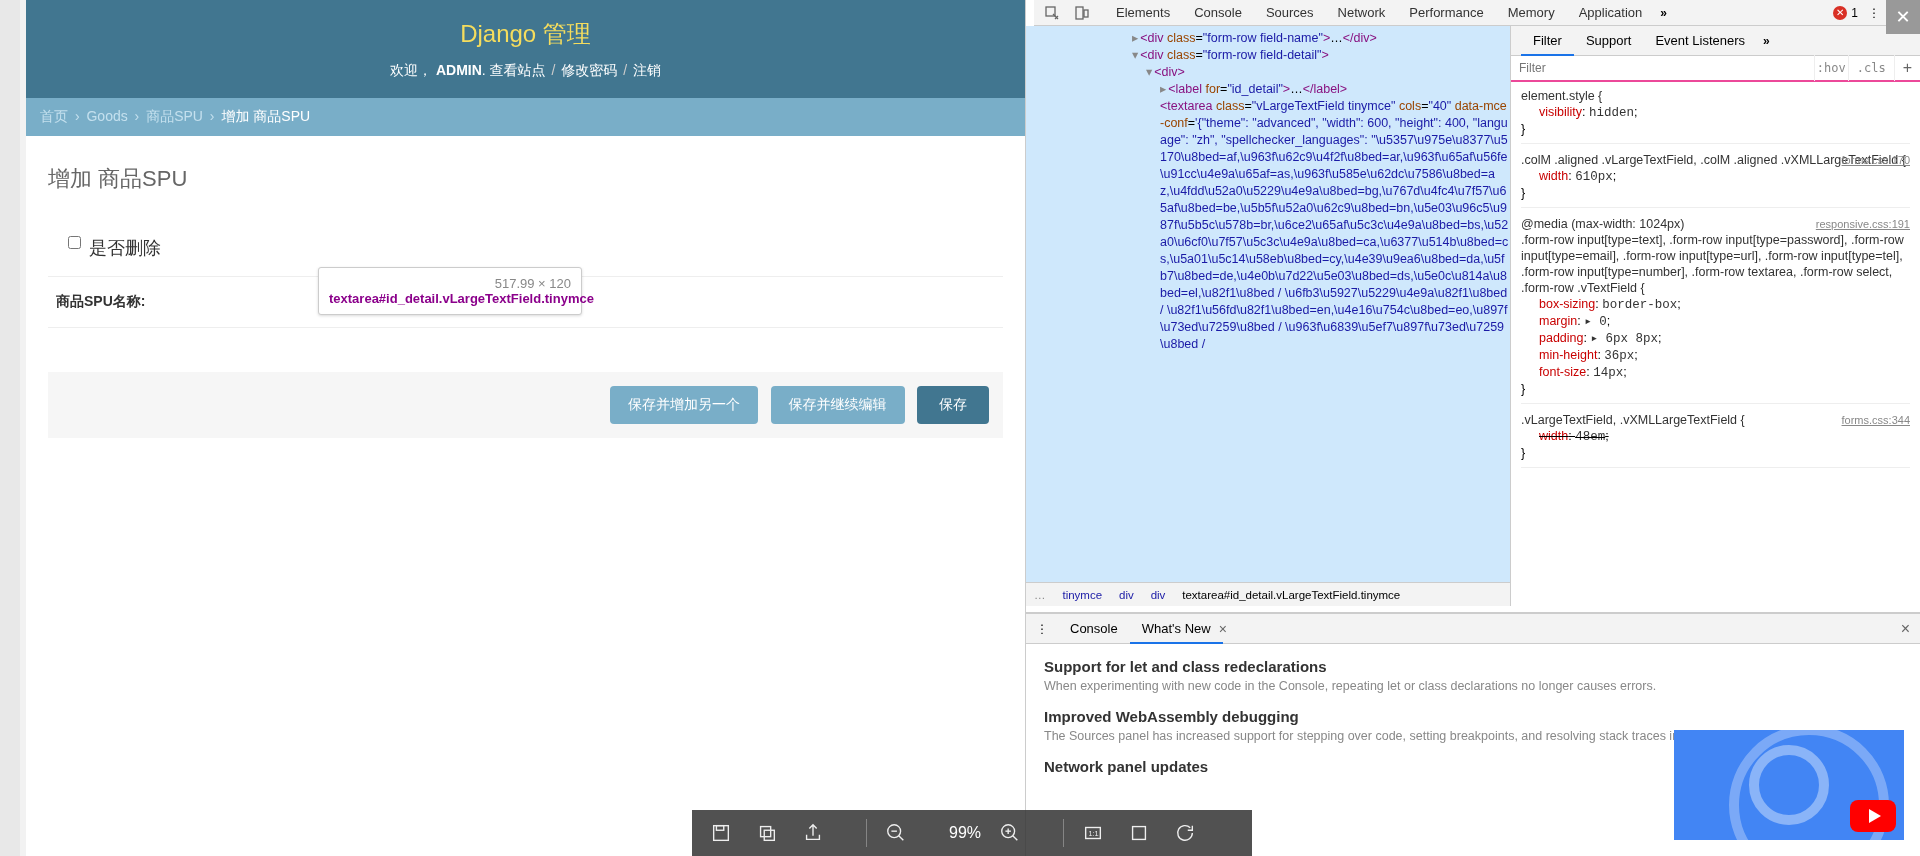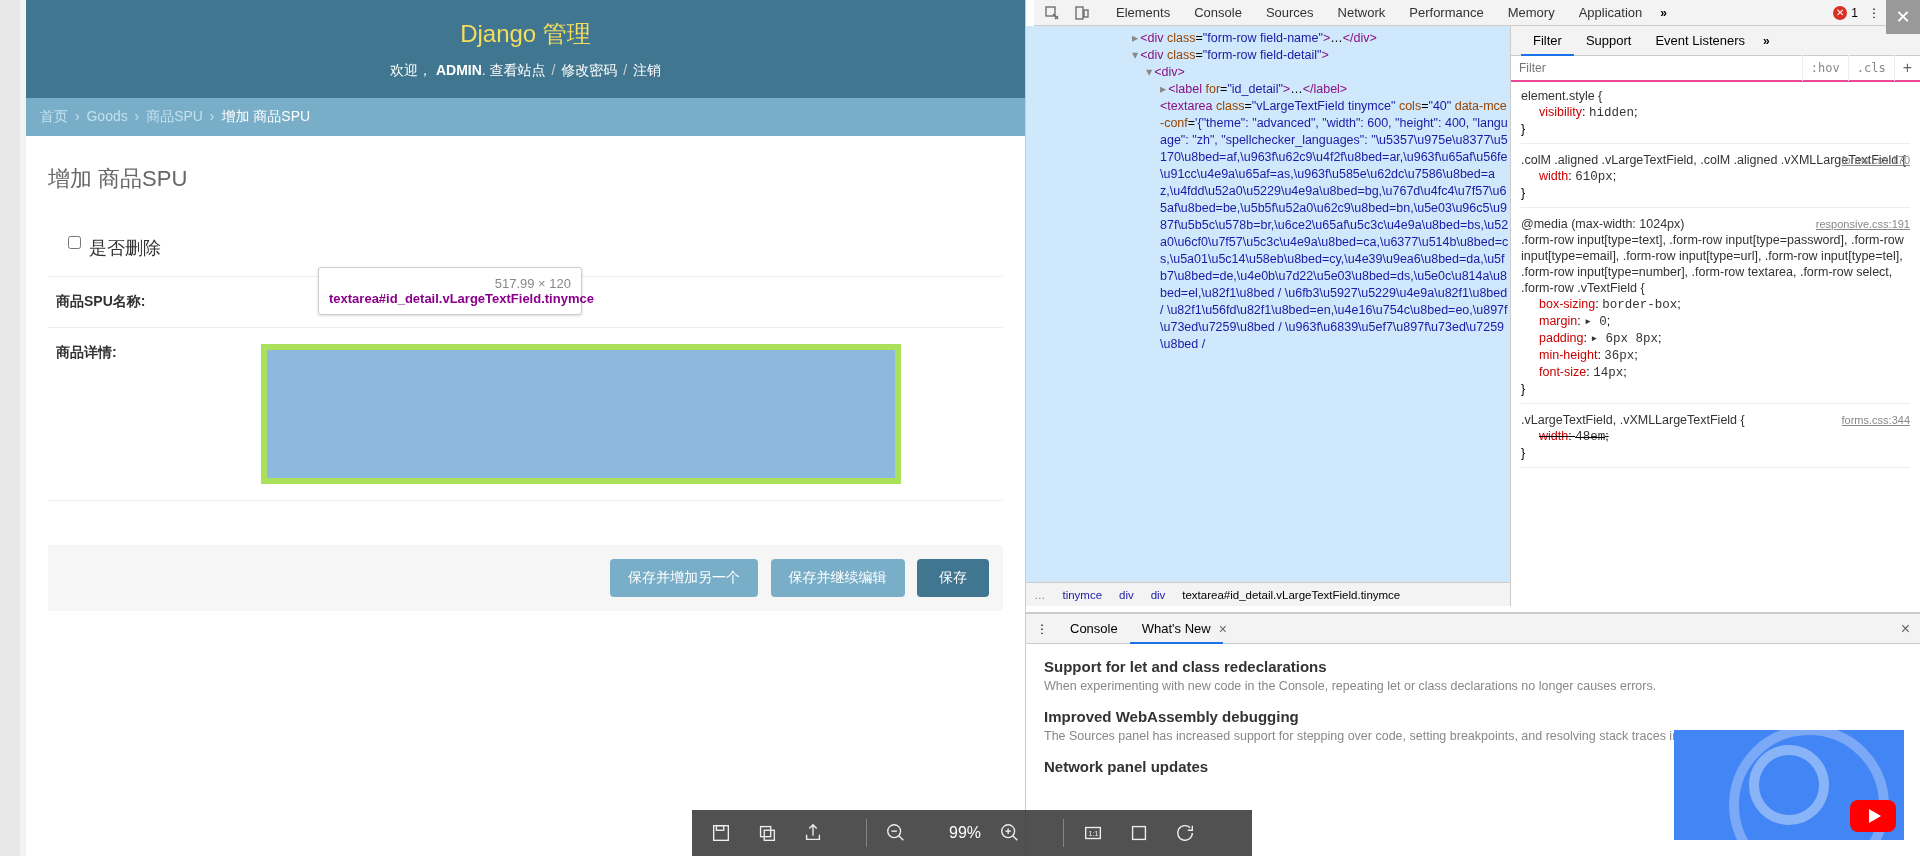--- a/index.html
+++ b/index.html
@@ -80,21 +80,21 @@
 .dt-crumb span { margin-right:10px; }
 
 .dt-styles { flex:1; }
 .dt-styles-tabs { height:30px; border-bottom:1px solid #ccc; display:flex; align-items:center; padding-left:10px; background:#f3f3f3; }
 .dt-styles-tabs .stab { padding:0 12px; height:30px; line-height:30px; font-size:13px; cursor:pointer;}
 .dt-styles-tabs .stab.active { border-bottom:2px solid #1a73e8; }
 .dt-styles-tabs .smore { margin-left:6px; font-weight:bold; }
 
 .dt-filter-row { height:26px; border-bottom:2px solid #ec4899; display:flex; align-items:center; }
 .dt-filter-row input { border:none; padding:0 8px; flex:1; font-size:12px; color:#888; outline:none; }
-.dt-filter-row .hov { font-family:Menlo,monospace; color:#888; padding:0 8px; border-left:1px solid #eee; line-height:26px; }
+.dt-filter-row .hov { font-family:Menlo,monospace; color:#888; padding:0 2px; border-left:1px solid #eee; line-height:26px; }
 .dt-filter-row .cls { font-family:Menlo,monospace; color:#888; padding:0 8px; border-left:1px solid #eee; line-height:26px; }
 .dt-filter-row .plus { padding:0 8px; border-left:1px solid #eee; line-height:26px; font-size:16px; color:#666;}
 
 .dt-styles-body { font-family:Menlo,Consolas,monospace; font-size:12.5px; line-height:16px; padding:6px 10px; }
 .css-block { margin-bottom:8px; border-bottom:1px solid #eee; padding-bottom:6px; position:relative; }
 .css-selector { color:#333; }
 .css-source { position:absolute; right:0; top:0; color:#888; text-decoration:underline; font-size:11px; }
 .css-prop { padding-left:18px; }
 .css-prop .pname { color:#c80000; }
 .css-prop .pval { color:#333;font-family:Liberation Mono, monospace; }
@@ -158,24 +158,20 @@
       </div>
 
       <div class="form-row field-name-row">
         <label>商品SPU名称:</label>
         <div class="tooltip-box">
           <span class="tooltip-dims">517.99 × 120</span>
           <span class="tooltip-selector">textarea#id_detail.vLargeTextField.tinymce</span>
         </div>
       </div>
 
-      <div class="form-row">
-        <label>商品详情:</label>
-        <div class="detail-textarea-wrap"></div>
-      </div>
 
       <div class="submit-row">
         <button class="btn btn-default">保存并增加另一个</button>
         <button class="btn btn-default">保存并继续编辑</button>
         <button class="btn btn-primary">保存</button>
       </div>
     </div>
   </div>
 </div>
 

